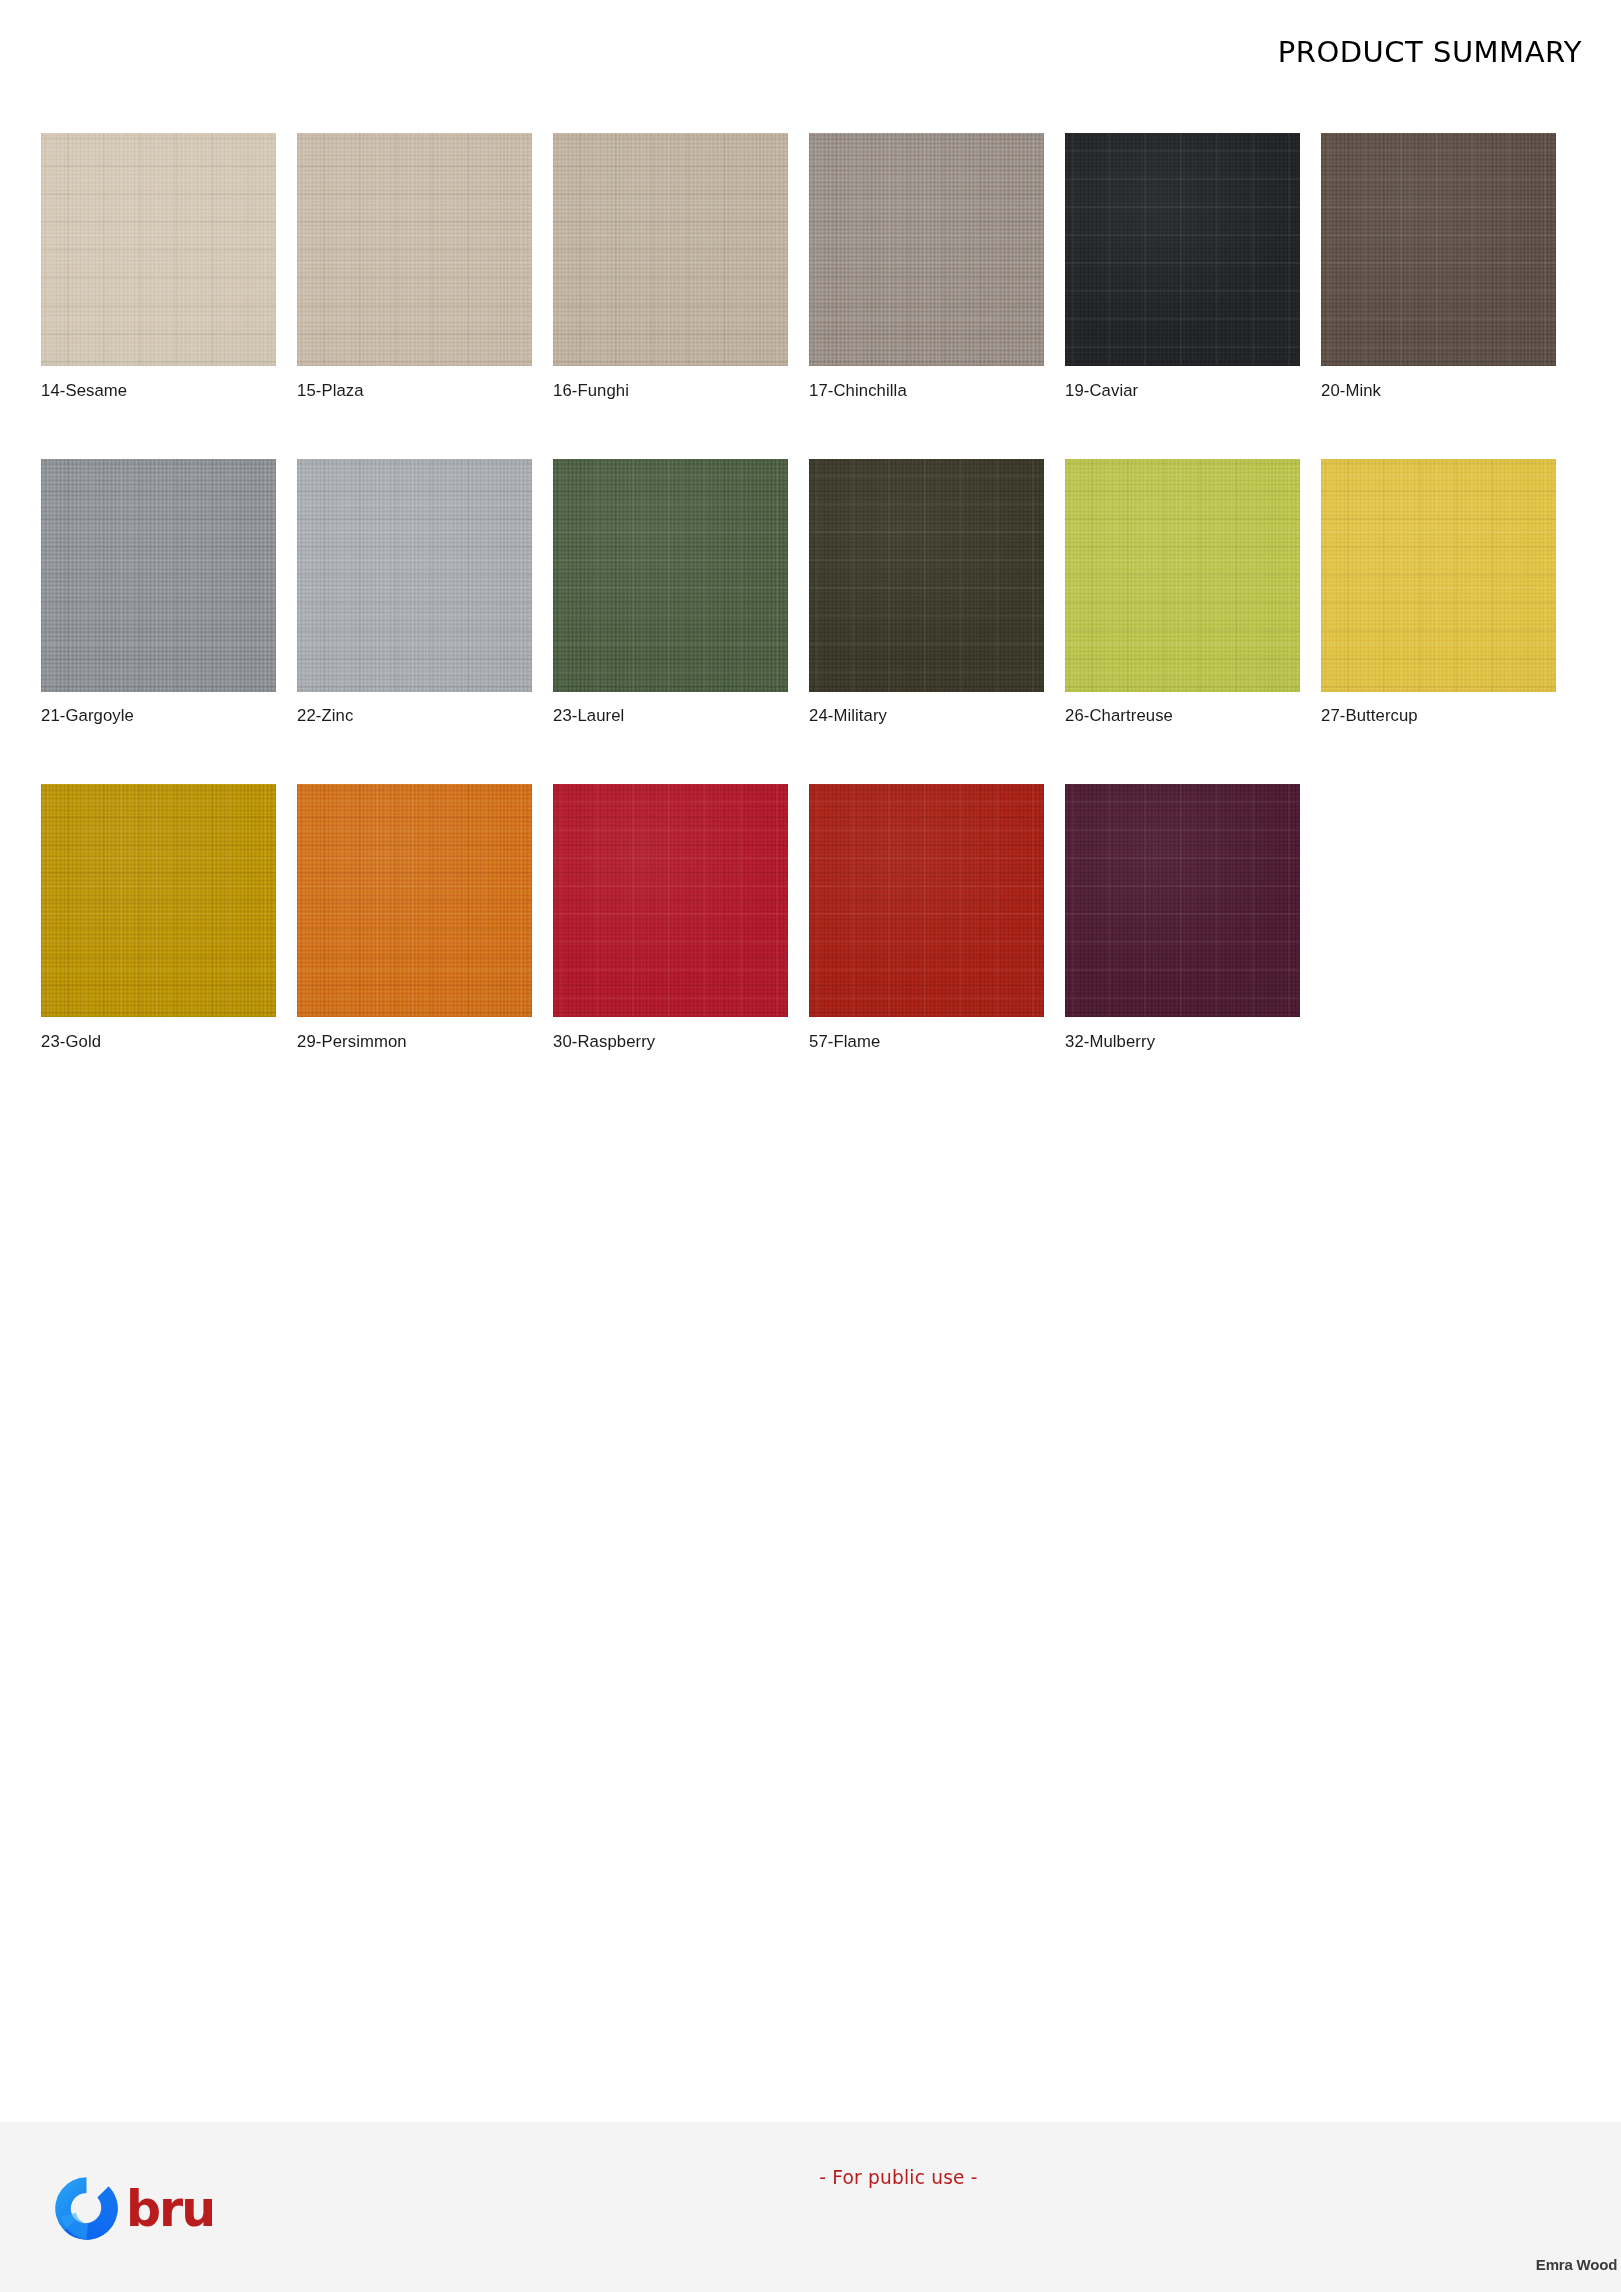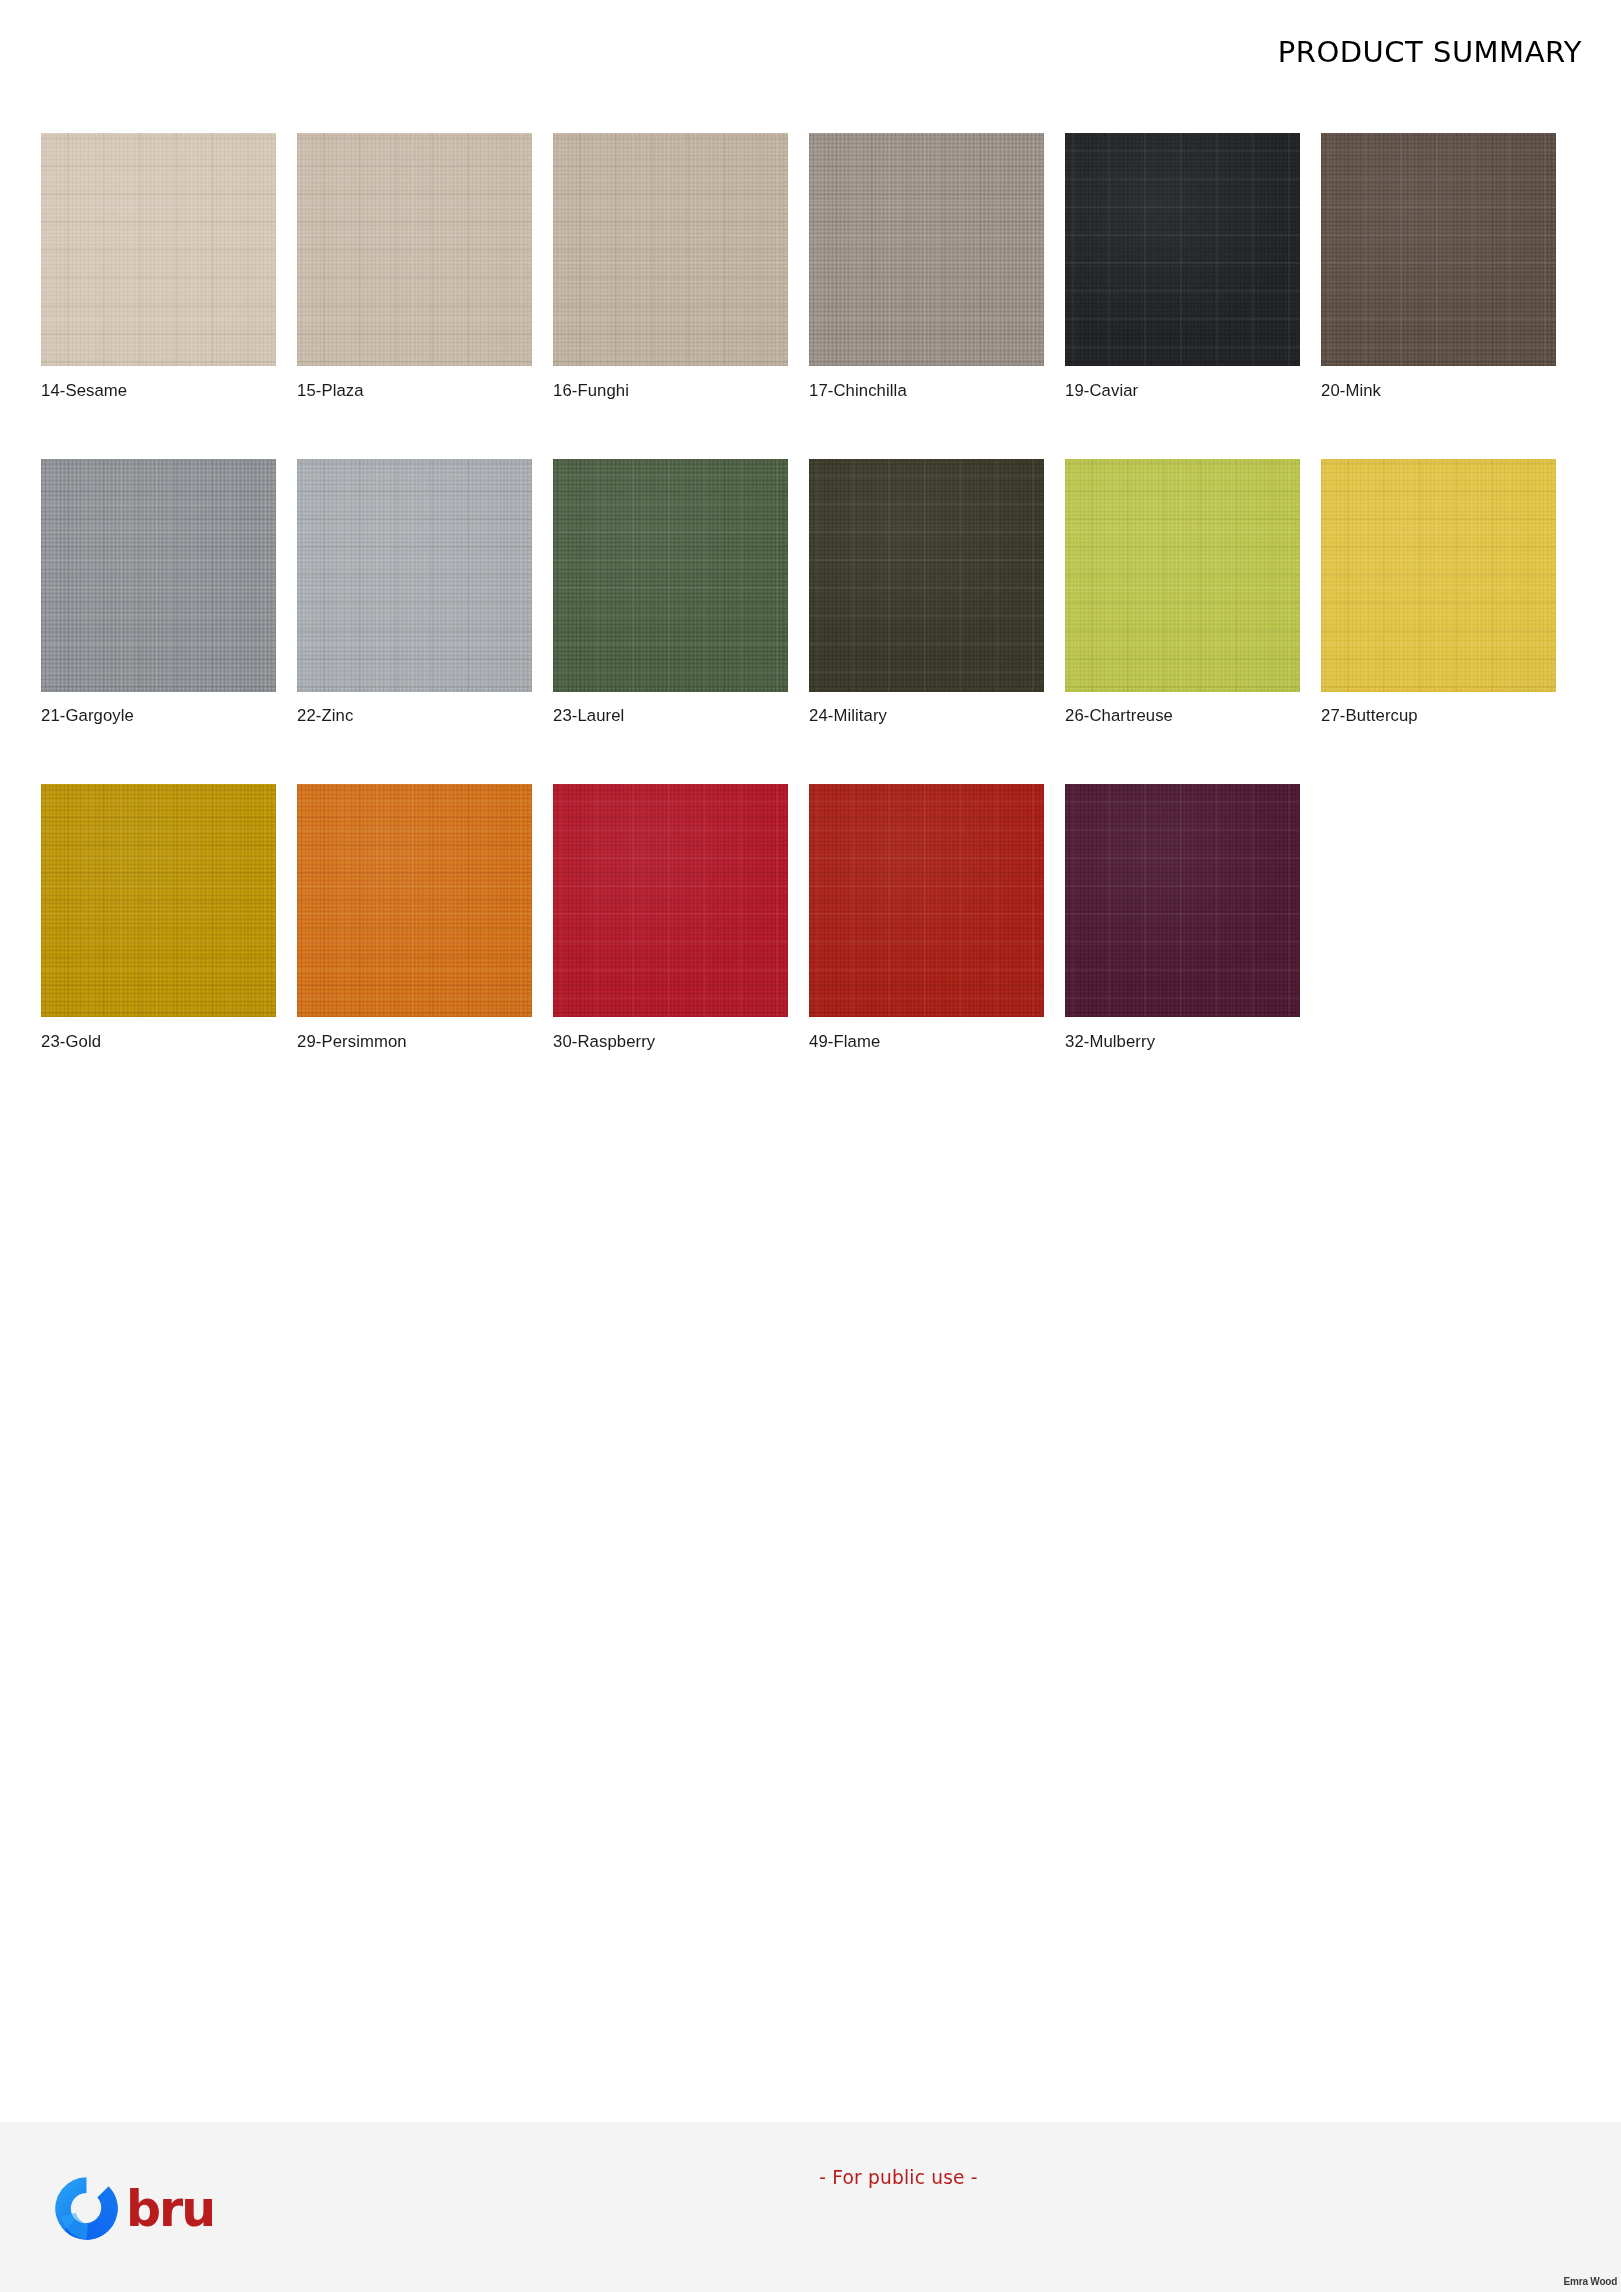--- a/index.html
+++ b/index.html
@@ -92,22 +92,22 @@
     font-family:"DejaVu Sans", sans-serif;
   }
   .logo { position:absolute; left:51px; top:51px; display:flex; align-items:center; }
   .logo-mark { width:71px; height:71px; display:block; }
   .logo-text {
     font-size:49px; font-weight:700; color:#b91c1c;
     font-family:"DejaVu Sans", sans-serif;
     letter-spacing:-2px; line-height:1; margin-left:3.9px; margin-top:2px;
   }
   .credit {
-    position:absolute; right:3.9px; bottom:6px;
-    font-size:10px; font-weight:700; color:#3a3a3a;
+    position:absolute; right:3.9px; bottom:20px;
+    font-size:15px; font-weight:700; color:#3a3a3a;
     font-family:"Liberation Sans", sans-serif;
     letter-spacing:-0.2px;
   }
 </style>
 </head>
 <body>
 
 <div class="page">
 
   <div class="header">
@@ -250,21 +250,21 @@
         </div>
         <div class="swatch-label">30-Raspberry</div>
       </div>
       <div class="cell">
         <div class="swatch">
           <div class="base" style="background: rgb(165, 33, 23);"></div>
           <div class="weave"></div>
           <div class="slub"></div>
           <div class="vig"></div>
         </div>
-        <div class="swatch-label">49-Flame</div>
+        <div class="swatch-label">57-Flame</div>
       </div>
       <div class="cell">
         <div class="swatch">
           <div class="base" style="background: rgb(77, 28, 51);"></div>
           <div class="weave"></div>
           <div class="slub"></div>
           <div class="vig"></div>
         </div>
         <div class="swatch-label">32-Mulberry</div>
       </div>

